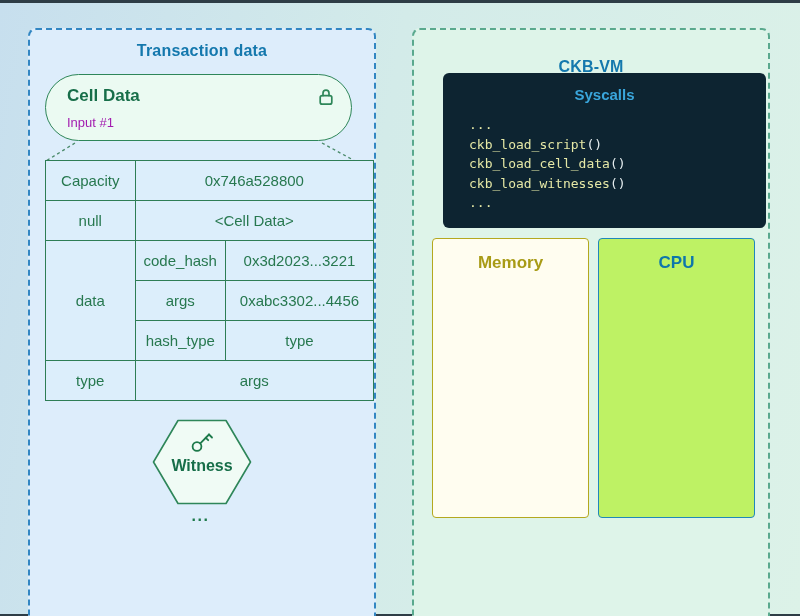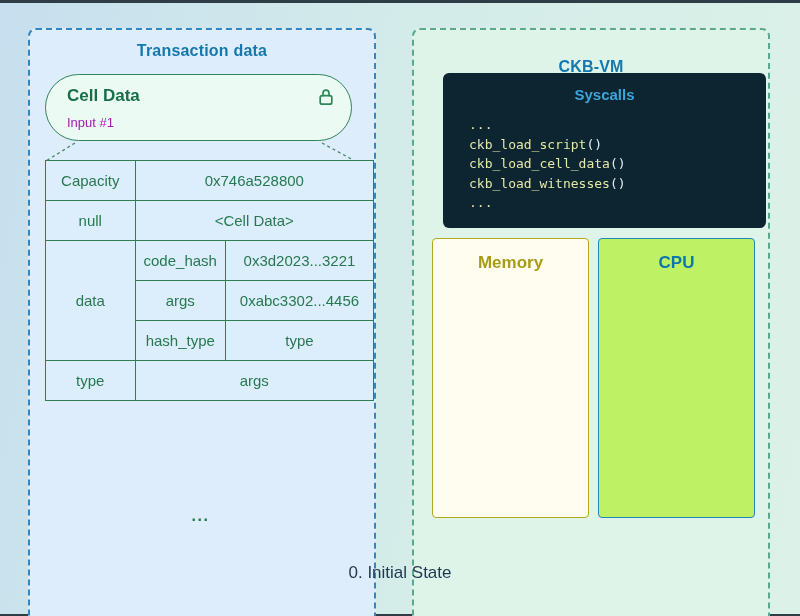--- a/index.html
+++ b/index.html
@@ -109,20 +109,34 @@
         <td class="col-k2">hash_type</td>
         <td class="col-v">type</td>
       </tr>
       <tr>
         <td class="col-k">type</td>
         <td colspan="2">args</td>
       </tr>
     </tbody>
       </table>
 
+    <div class="witness">
+      <svg class="hex" width="100" height="86" viewBox="0 0 100 86">
+        <polygon points="26,1.5 74,1.5 98.5,43 74,84.5 26,84.5 1.5,43" fill="#f0fbf5" stroke="#2e8659" stroke-width="1.6" stroke-linejoin="round"></polygon>
+      </svg>
+      <span class="key">
+        <svg width="26" height="24" viewBox="0 0 26 24" fill="none" stroke="#1d7a4b" stroke-width="1.8" stroke-linecap="round" stroke-linejoin="round">
+          <circle cx="8" cy="16.5" r="4.4"></circle>
+          <path d="M11.3 13.3 L20 4.5"></path>
+          <path d="M20 4.5 L23 7.5"></path>
+          <path d="M16.8 7.8 L19.2 10.2"></path>
+        </svg>
+      </span>
+      <div class="witness-label">Witness</div>
+    </div>
 
     <div class="more-dots">...</div>
   </section>
 
   <section class="panel panel-right">
     <h2 class="panel-title" style="margin:16px;">CKB-VM</h2>
 
     <div class="syscalls-box">
       <div class="syscalls-title">Syscalls</div>
       <div class="code">
@@ -135,14 +149,13 @@
     </div>
 
     <div class="hw-box memory-box">
       <div class="hw-label">Memory</div>
     </div>
     <div class="hw-box cpu-box">
       <div class="hw-label">CPU</div>
     </div>
   </section>
 
-  <div class="caption">0. Initial State</div>
 </div>
 
 </body></html>

